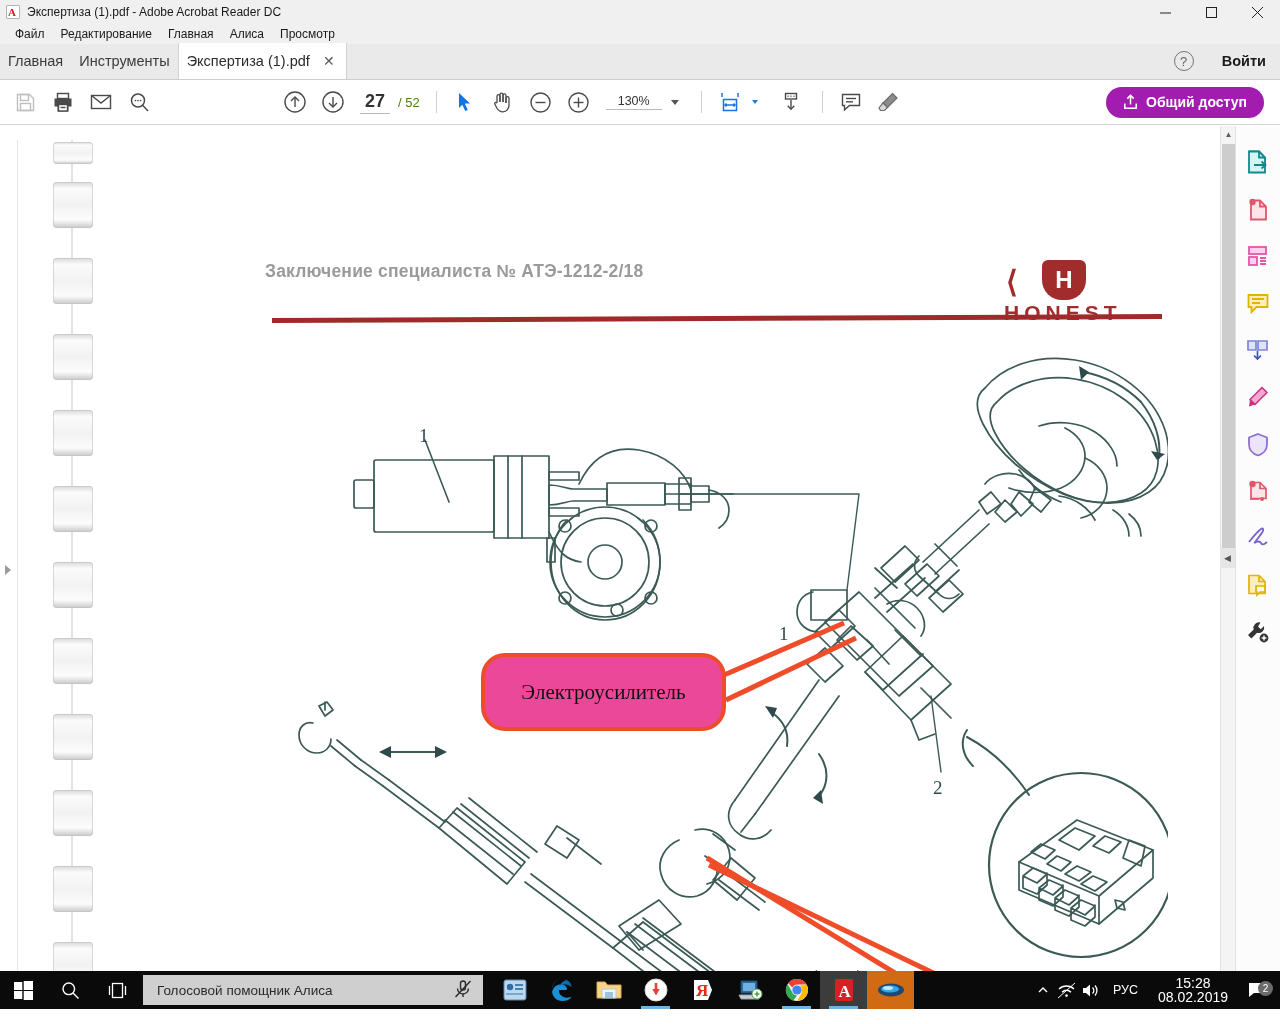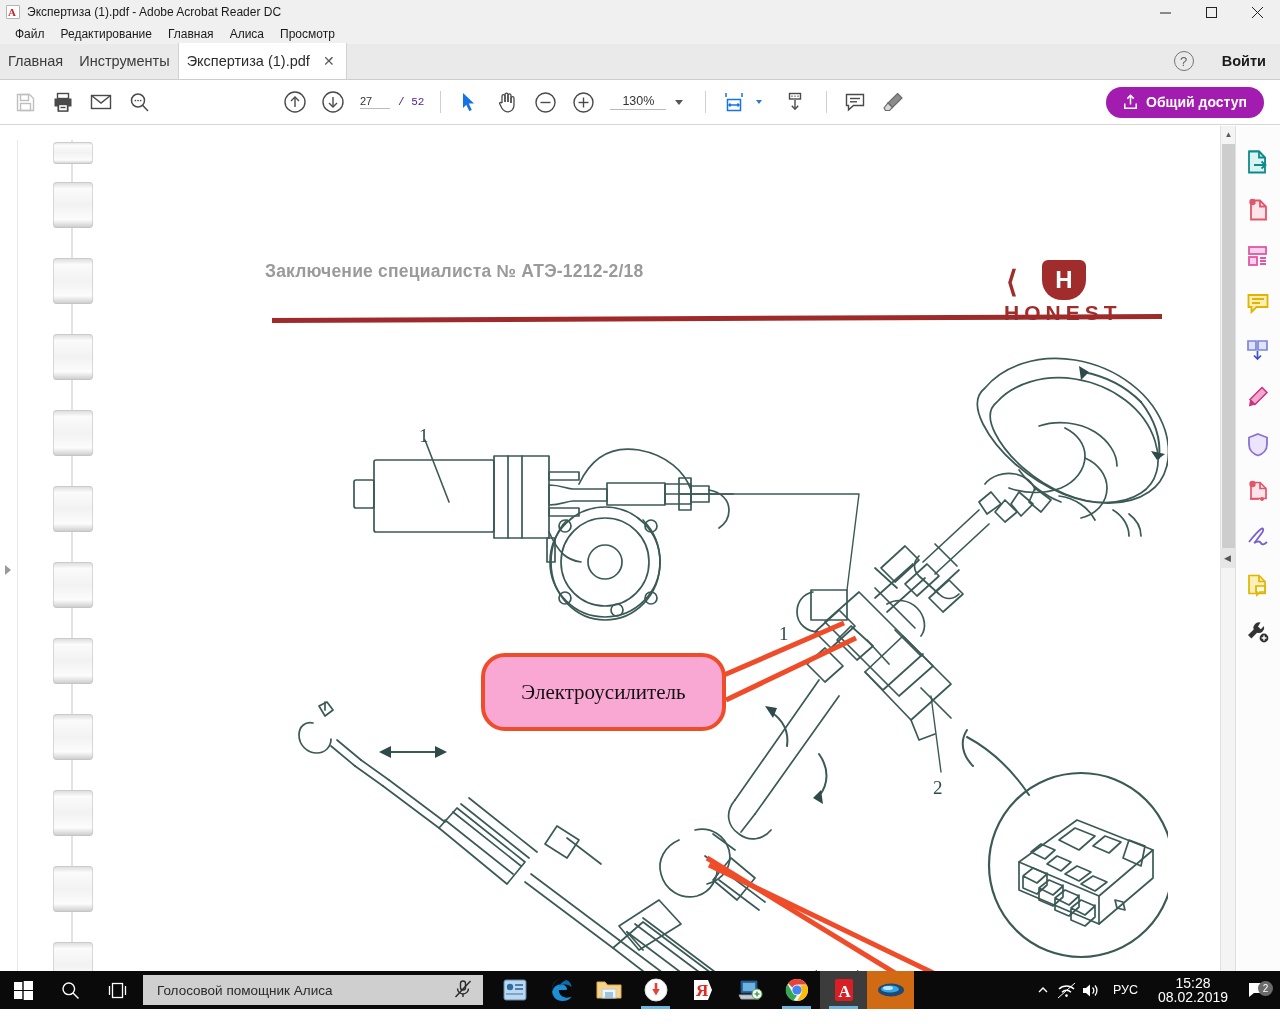--- a/index.html
+++ b/index.html
@@ -78,24 +78,24 @@
     width: 38px; height: 38px; display: flex; align-items: center; justify-content: center;
     color: #4a4a4a;
   }
   .tbtn.dis { opacity: .35; }
   .tbtn svg { display: block; }
   .sep { width: 1px; height: 22px; background: #d0d0d0; margin: 0 9px; }
   .pagebox {
     display: flex; align-items: center; font-size: 13px; color: #333; margin-left: 8px;
   }
   .pagenum {
-    width: 30px; border-bottom: 1px solid #bbb; padding-bottom: 1px;
-    font-size: 11px; color: #333;
-  }
-  .pagetot { margin-left: 8px; color: #4c1d95; font-size: 11px; font-family: Liberation Mono, monospace; }
+    width: 30px; text-align: center; border-bottom: 1px solid #bbb; padding-bottom: 1px;
+    font-size: 18px; color: #333; font-weight: bold;
+  }
+  .pagetot { margin-left: 8px; color: #4d7c0f; font-size: 13px; }
   .zoombox { display: flex; align-items: center; margin-left: 8px; }
   .zoomval {
     width: 56px; text-align: center; font-size: 12.5px; color: #333;
     border-bottom: 1px solid #bbb; padding-bottom: 1px;
   }
   .caret { width: 0; height: 0; border-left: 4.5px solid transparent; border-right: 4.5px solid transparent;
            border-top: 5px solid #555; margin-left: 9px; }
   .caret.sm { border-left-width: 3.5px; border-right-width: 3.5px; border-top-width: 4px; border-top-color: #2c7bbf; margin-left: 3px;}
   .share {
     margin-left: auto; margin-right: 16px;
@@ -165,21 +165,21 @@
   .hdr-rule {
     position: absolute; left: 253px; top: 176px; width: 890px; height: 5px;
     background: #9e2a2a; transform: skewY(-0.25deg);
   }
 
   
   .diagram { position: absolute; left: 0; top: 0; width: 1172px; height: 860px; }
 
   
   .callout {
-    position: absolute; border: 4px solid #ef4c2a; border-radius: 24px; background: #f9a8d4;
+    position: absolute; border: 4px solid #ef4c2a; border-radius: 24px; background: #ec4899;
     display: flex; align-items: center; justify-content: center; text-align: center;
     font-family: "Liberation Serif", serif; color: #111;
   }
   #callout-eus { left: 462px; top: 513px; width: 245px; height: 78px; font-size: 21px; }
   #callout-shaft { left: 915px; top: 833px; width: 250px; height: 88px; font-size: 20px; line-height: 1.15; }
 
   
   .vscroll {
     position: absolute; right: 45px; top: 126px; width: 15px; height: 860px;
     background: #f4f4f4; border-left: 1px solid #e2e2e2;

